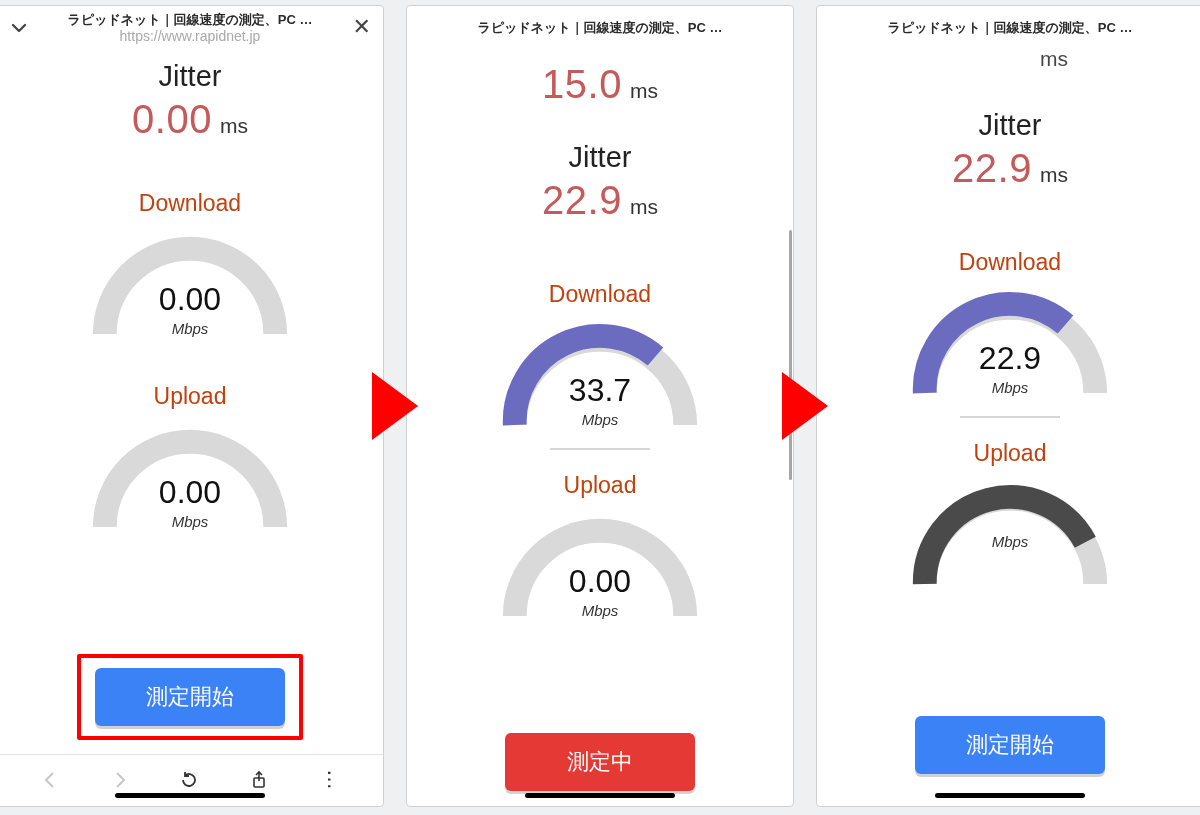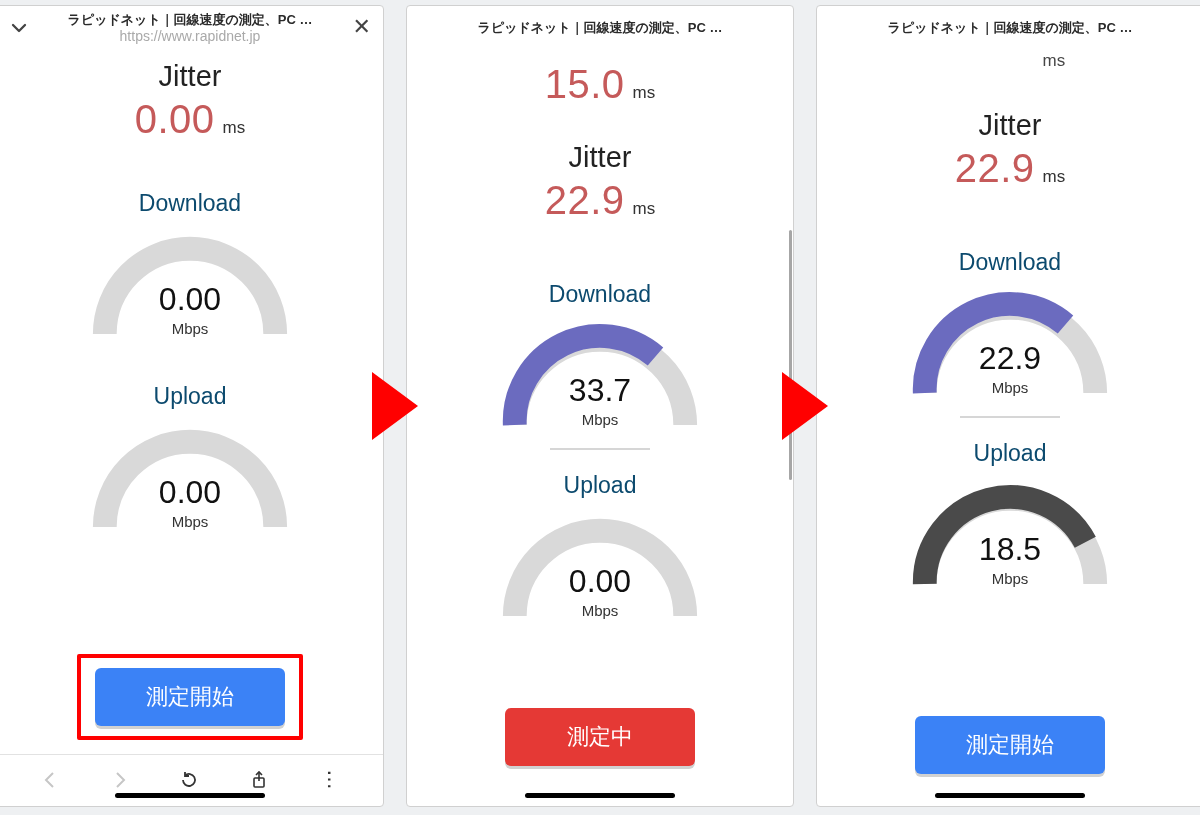--- a/index.html
+++ b/index.html
@@ -9,28 +9,28 @@
   .topbar { display: flex; align-items: center; justify-content: center; height: 44px; position: relative; padding: 4px 40px; }
   .topbar .title { font-size: 13px; font-weight: 700; color: #2a2a2a; text-align: center; line-height: 1.2; white-space: nowrap; overflow: hidden; text-overflow: ellipsis; width: 100%; }
   .topbar .subtitle { font-size: 14px; color: #a9a9a9; text-align: center; line-height: 1; margin-top: 2px; }
   .topbar .chevron { position: absolute; left: 12px; top: 12px; color: #444; }
   .topbar .close { position: absolute; right: 12px; top: 10px; color: #444; font-size: 22px; line-height: 1; }
   .content { flex: 1; display: flex; flex-direction: column; align-items: center; overflow: hidden; position: relative; }
   .metric-label { font-size: 29px; color: #222; font-weight: 400; }
   .metric-value-row { display: flex; align-items: baseline; gap: 8px; margin-top: 4px; }
   .metric-value { font-size: 40px; letter-spacing: 0.5px; }
   .rose { color: #c55a5a; }
-  .metric-unit { font-size: 17px; color: #333; }
+  .metric-unit { font-size: 21px; color: #333; }
   .gauge-block { display: flex; flex-direction: column; align-items: center; }
-  .gauge-title { font-size: 23px; color: #0c4a6e; }
+  .gauge-title { font-size: 23px; color: #c2410c; }
   .gauge { position: relative; width: 218px; height: 130px; }
   .gauge svg { width: 100%; height: auto; }
   .gauge-center { position: absolute; left: 0; right: 0; top: 64px; text-align: center; }
   .gauge-reading { font-size: 32px; color: #111; }
-  .gauge-unit { font-size: 15px; color: #333; margin-top: 2px; }
+  .gauge-unit { font-size: 15px; color: #333; margin-top: 2px; font-style: italic; }
   .divider-short { width: 100px; height: 0; border-top: 2px solid #d6d6d6; margin-top: 10px; }
   .button { width: 190px; height: 58px; border: none; border-radius: 6px; color: #fff; font-size: 22px; font-weight: 500; box-shadow: 0 3px 0 rgba(0,0,0,0.18); cursor: pointer; }
   .btn-green { background: #3b82f6; }
   .btn-red { background: #e53935; }
   .highlight-box { border: 4px solid #ff0000; padding: 10px 14px; border-radius: 2px; }
   .bottombar { height: 52px; border-top: 1px solid #e2e2e2; display: flex; align-items: center; justify-content: space-around; padding: 0 18px; }
   .bottombar .nav { color: #c6c6c6; display: flex; align-items: center; }
   .bottombar .nav.active { color: #333; }
   .home-indicator { width: 150px; height: 5px; background: #000; border-radius: 3px; position: absolute; bottom: 8px; left: 50%; transform: translateX(-50%); }
   .arrow-sep { width: 0; height: 0; border-top: 34px solid transparent; border-bottom: 34px solid transparent; border-left: 46px solid #ff0000; margin: 0 -16px; z-index: 5; }
@@ -165,21 +165,21 @@
               <path d="M 24 118 A 86 86 0 0 1 196 118" fill="none" stroke="#d9d9d9" stroke-width="24"></path>
             </svg>
           <div class="gauge-center">
             <div class="gauge-reading">0.00</div>
             <div class="gauge-unit">Mbps</div>
           </div>
         </div>
       </div>
 
       <div class="spacer"></div>
-      <button class="button btn-red" style="margin-bottom:40px">測定中</button>
+      <button class="button btn-red" style="margin-bottom:15px">測定中</button>
     </div>
     <div class="home-indicator"></div>
   </div>
 
   <div class="arrow-sep"></div>
 
   <div class="phone">
     <div class="topbar">
       <div>
         <div class="title">ラピッドネット｜回線速度の測定、PC …</div>
@@ -213,21 +213,20 @@
       </div>
 
       <div class="gauge-block" style="margin-top:22px">
         <div class="gauge-title">Upload</div>
         <div class="gauge">
           <svg viewBox="0 0 220 130">
             <path d="M 24 118 A 86 86 0 0 1 196 118" fill="none" stroke="#d9d9d9" stroke-width="24"></path>
             <path d="M 24 118 A 86 86 0 0 1 186 76" fill="none" stroke="#4a4a4a" stroke-width="24"></path>
           </svg>
           <div class="gauge-center">
-            <div class="gauge-reading">18.5</div>
             <div class="gauge-unit">Mbps</div>
           </div>
         </div>
       </div>
 
       <div class="spacer"></div>
       <button class="button btn-green" style="margin-bottom:32px">測定開始</button>
     </div>
     <div class="home-indicator"></div>
   </div>

